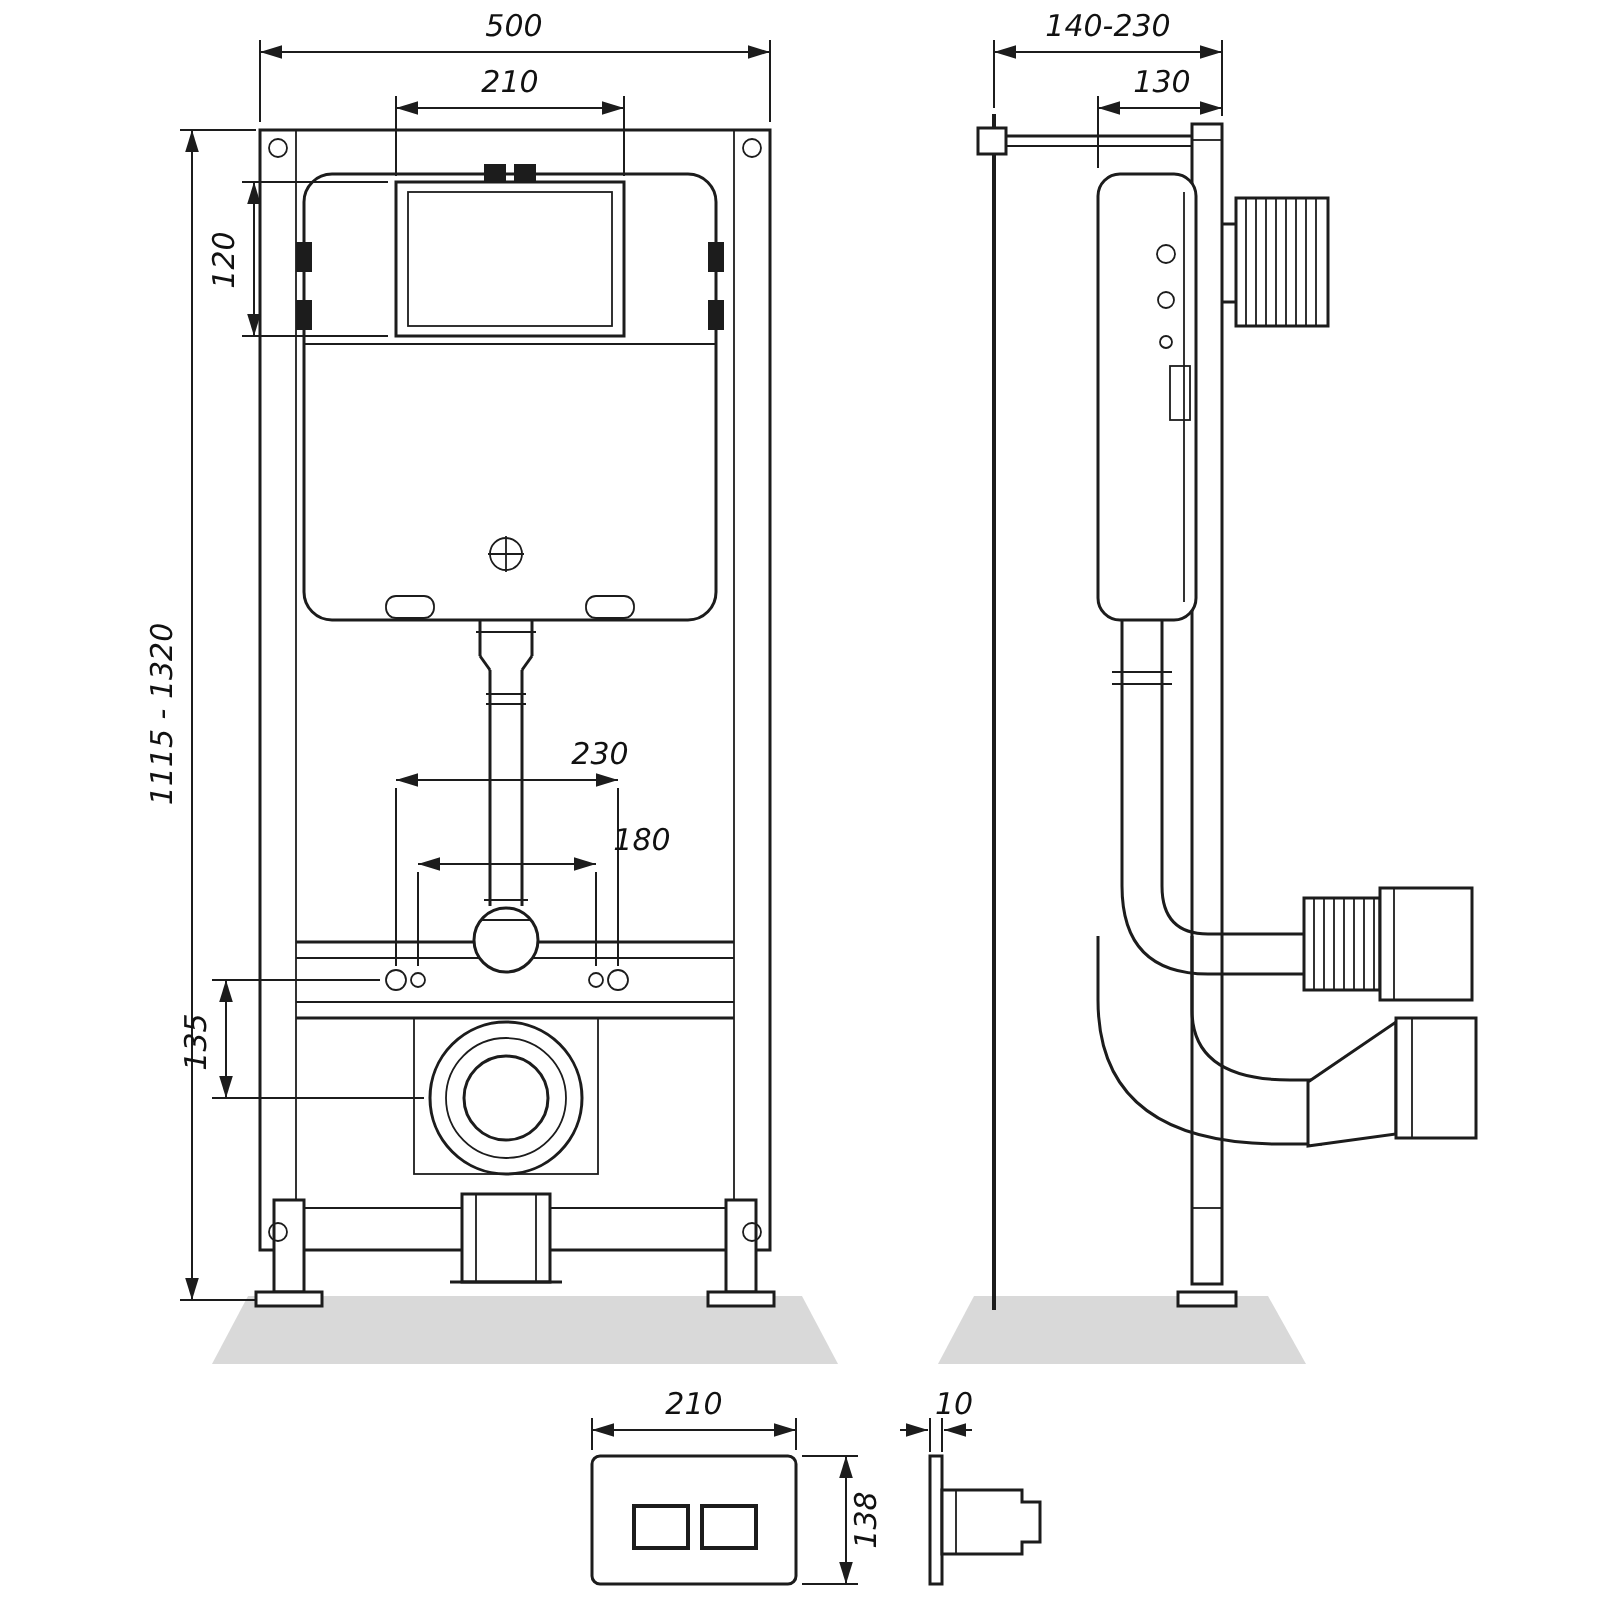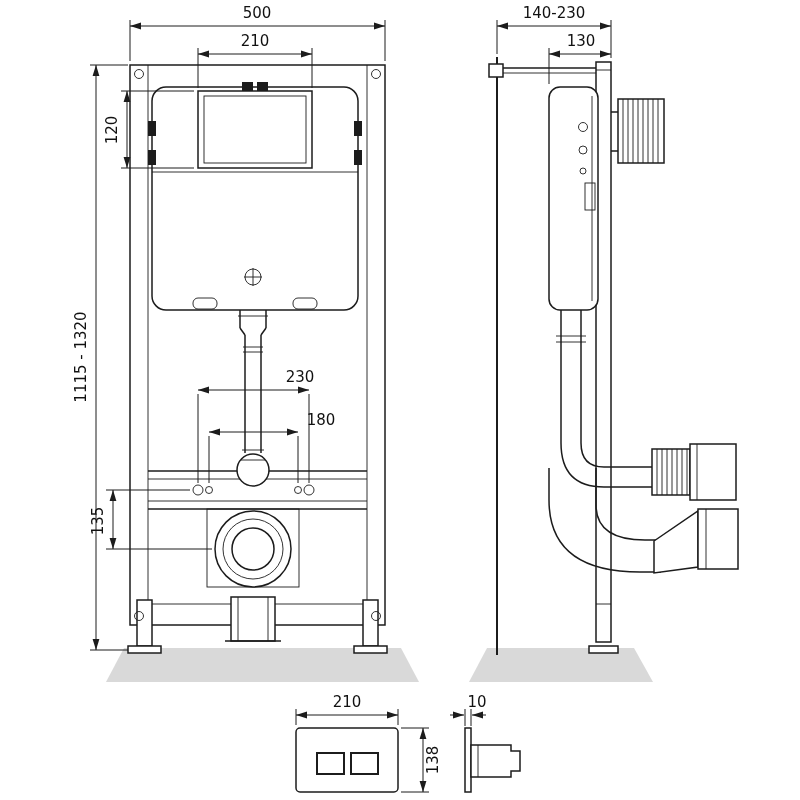--- a/index.html
+++ b/index.html
@@ -1,17 +1,17 @@
 <!DOCTYPE html>
 <html style="--line: #1c1c1c; --dim: #1c1c1c; --shadow: #d9d9d9; --bg: #ffffff;"><head>
 <meta charset="utf-8">
 <style>
   :root{ --line:#1c1c1c; --dim:#1c1c1c; --shadow:#d9d9d9; --bg:#ffffff; }
   html,body{ margin:0; padding:0; background:var(--bg); }
-  .stage{ width:800px; height:800px; background:var(--bg); overflow:hidden; }
+  .stage{ width:800px; height:800px; background:var(--bg); overflow:hidden;font-style:italic; }
   svg{ display:block; }
   .ln { fill:none; stroke:var(--line); stroke-width:1.5; }
   .lnf{ fill:#ffffff; stroke:var(--line); stroke-width:1.5; }
   .tn { fill:none; stroke:var(--line); stroke-width:0.9; }
   .tnf{ fill:#ffffff; stroke:var(--line); stroke-width:0.9; }
   .dk { fill:var(--line); stroke:none; }
   .dim{ fill:none; stroke:var(--dim); stroke-width:1; }
   .shadow{ fill:var(--shadow); stroke:none; }
   .dimtxt{ font-family:"DejaVu Sans", sans-serif; font-size:15px; fill:#111111; text-anchor:middle; }
 </style>

